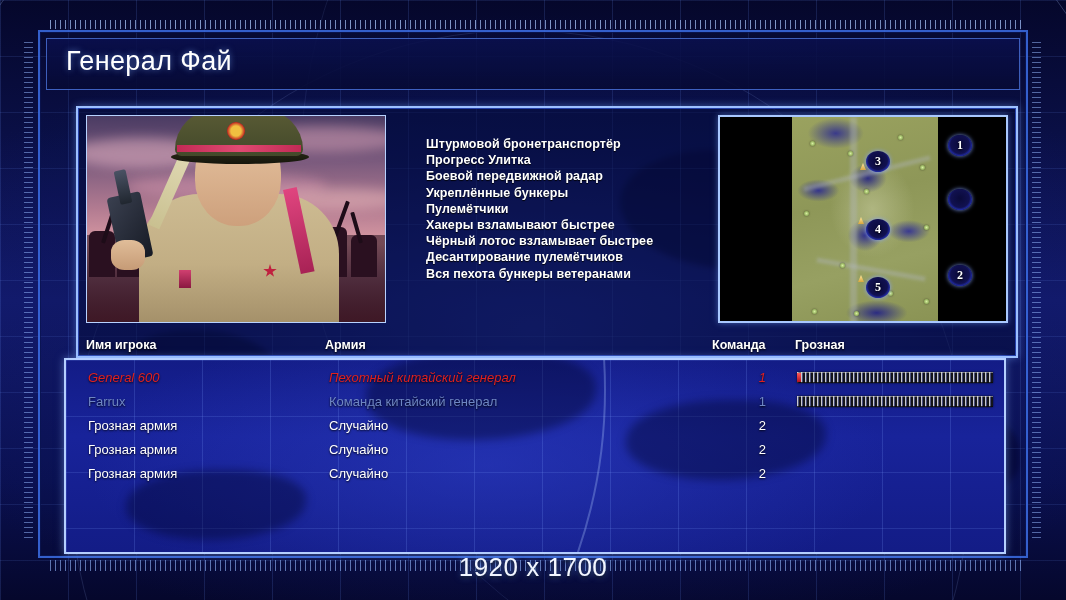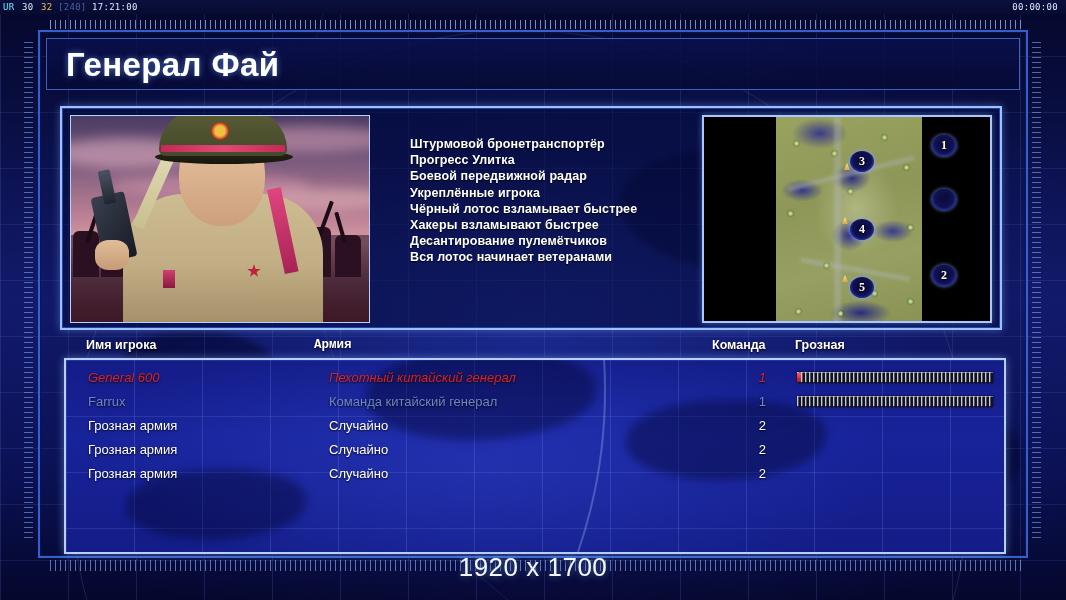--- a/index.html
+++ b/index.html
@@ -75,28 +75,28 @@
 
   
   #title-panel{
     position:absolute; left:46px; top:38px; width:974px; height:52px;
     border:1px solid rgba(90,140,255,.65);
     background:linear-gradient(180deg, rgba(10,16,78,.85), rgba(6,10,52,.9));
     z-index:14;
   }
   #page-title{
     position:absolute; left:66px; top:46px;
-    font-size:33px; font-weight:700; color:#ffffff;
+    font-size:27px; font-weight:400; color:#ffffff;
     letter-spacing:.4px; text-shadow:0 0 6px rgba(120,170,255,.6);
     z-index:16; white-space:nowrap;
   }
 
   
   #content-panel{
-    position:absolute; left:60px; top:106px; width:942px; height:224px;
+    position:absolute; left:76px; top:106px; width:942px; height:252px;
     border:2px solid #9dc0ff;
     background:rgba(6,12,60,.55);
     box-shadow:0 0 8px rgba(120,170,255,.45), 0 0 0 1px rgba(40,70,180,.9) inset;
     z-index:14;
   }
 
   
   #portrait-frame{
     position:absolute; left:8px; top:7px; width:300px; height:208px;
     border:1px solid #b8d2ff;
@@ -286,28 +286,20 @@
 
   <div class="arc" id="arc1"></div>
   <div class="arc" id="arc2"></div>
   <div class="arc" id="arc3"></div>
   <div class="landmass" style="left:120px;top:330px;width:160px;height:90px;"></div>
   <div class="landmass" style="left:620px;top:150px;width:220px;height:120px;"></div>
   <div class="landmass" style="left:400px;top:440px;width:260px;height:110px;"></div>
   <div class="landmass" style="left:830px;top:400px;width:190px;height:100px;"></div>
   <div id="gridlines"></div>
 
-  <div id="topbar">
-    <span class="seg c-cyan" style="left:3px;">UR</span>
-    <span class="seg c-white" style="left:22px;">30</span>
-    <span class="seg c-amber" style="left:41px;">32</span>
-    <span class="seg c-dim" style="left:58px;">[240]</span>
-    <span class="seg c-white" style="left:92px;">17:21:00</span>
-    <span class="seg c-white" style="right:8px;">00:00:00</span>
-  </div>
 
   <div class="ticks-h tall" style="left:50px;top:20px;width:972px;"></div>
   <div class="ticks-h" style="left:50px;top:560px;width:972px;height:11px;"></div>
   <div class="ticks-v" style="left:24px;top:42px;height:500px;"></div>
   <div class="ticks-v" style="left:1032px;top:42px;height:500px;"></div>
 
   <div id="outer-frame"></div>
 
   <div id="title-panel"></div>
   <div id="page-title">Генерал Фай</div>
@@ -345,25 +337,26 @@
       <div class="p-gun-b"></div>
       <div class="p-hand"></div>
       <div class="p-medal"></div>
       <div class="p-star"></div>
     </div>
 
     <div id="ability-list">
       <div class="ability">Штурмовой бронетранспортёр</div>
       <div class="ability">Прогресс Улитка</div>
       <div class="ability">Боевой передвижной радар</div>
-      <div class="ability">Укреплённые игрока</div>
+      <div class="ability">Укреплённые бункеры</div>
+      <div class="ability">Пулемётчики</div>
+      <div class="ability">Хакеры взламывают быстрее</div>
       <div class="ability">Чёрный лотос взламывает быстрее</div>
-      <div class="ability">Хакеры взламывают быстрее</div>
       <div class="ability">Десантирование пулемётчиков</div>
-      <div class="ability">Вся лотос начинает ветеранами</div>
+      <div class="ability">Вся пехота бункеры ветеранами</div>
     </div>
 
     <div id="minimap-frame">
       <div id="minimap-img">
         <div class="mm-path" style="left:58px;top:0;width:7px;height:208px;"></div>
         <div class="mm-path" style="left:10px;top:54px;width:130px;height:5px;transform:rotate(-14deg);"></div>
         <div class="mm-path" style="left:24px;top:150px;width:110px;height:5px;transform:rotate(10deg);"></div>
         <div class="mm-tree" style="left:18px;top:24px;"></div>
         <div class="mm-tree" style="left:56px;top:34px;"></div>
         <div class="mm-tree" style="left:106px;top:18px;"></div>
@@ -396,21 +389,21 @@
           </div>
           <div class="mm-start" style="left: 74px; top: 160px;">
             <span>5</span>
           </div>
         </div>
     </div>
   </div>
 
   <div id="table-headers">
     <span class="th" style="left:22px;">Имя игрока</span>
-    <span class="th" style="left:250px;font-family:Liberation Mono, monospace;">Армия</span>
+    <span class="th" style="left:261px;">Армия</span>
     <span class="th" style="left:648px;">Команда</span>
     <span class="th" style="left:731px;">Грозная</span>
   </div>
 
   <div id="table-panel">
     <div class="tp-grid"></div>
     <div class="tp-arc"></div>
     <div class="tp-land" style="left:300px;top:-10px;width:230px;height:90px;"></div>
     <div class="tp-land" style="left:560px;top:40px;width:200px;height:80px;"></div>
     <div class="tp-land" style="left:60px;top:110px;width:180px;height:70px;"></div>

